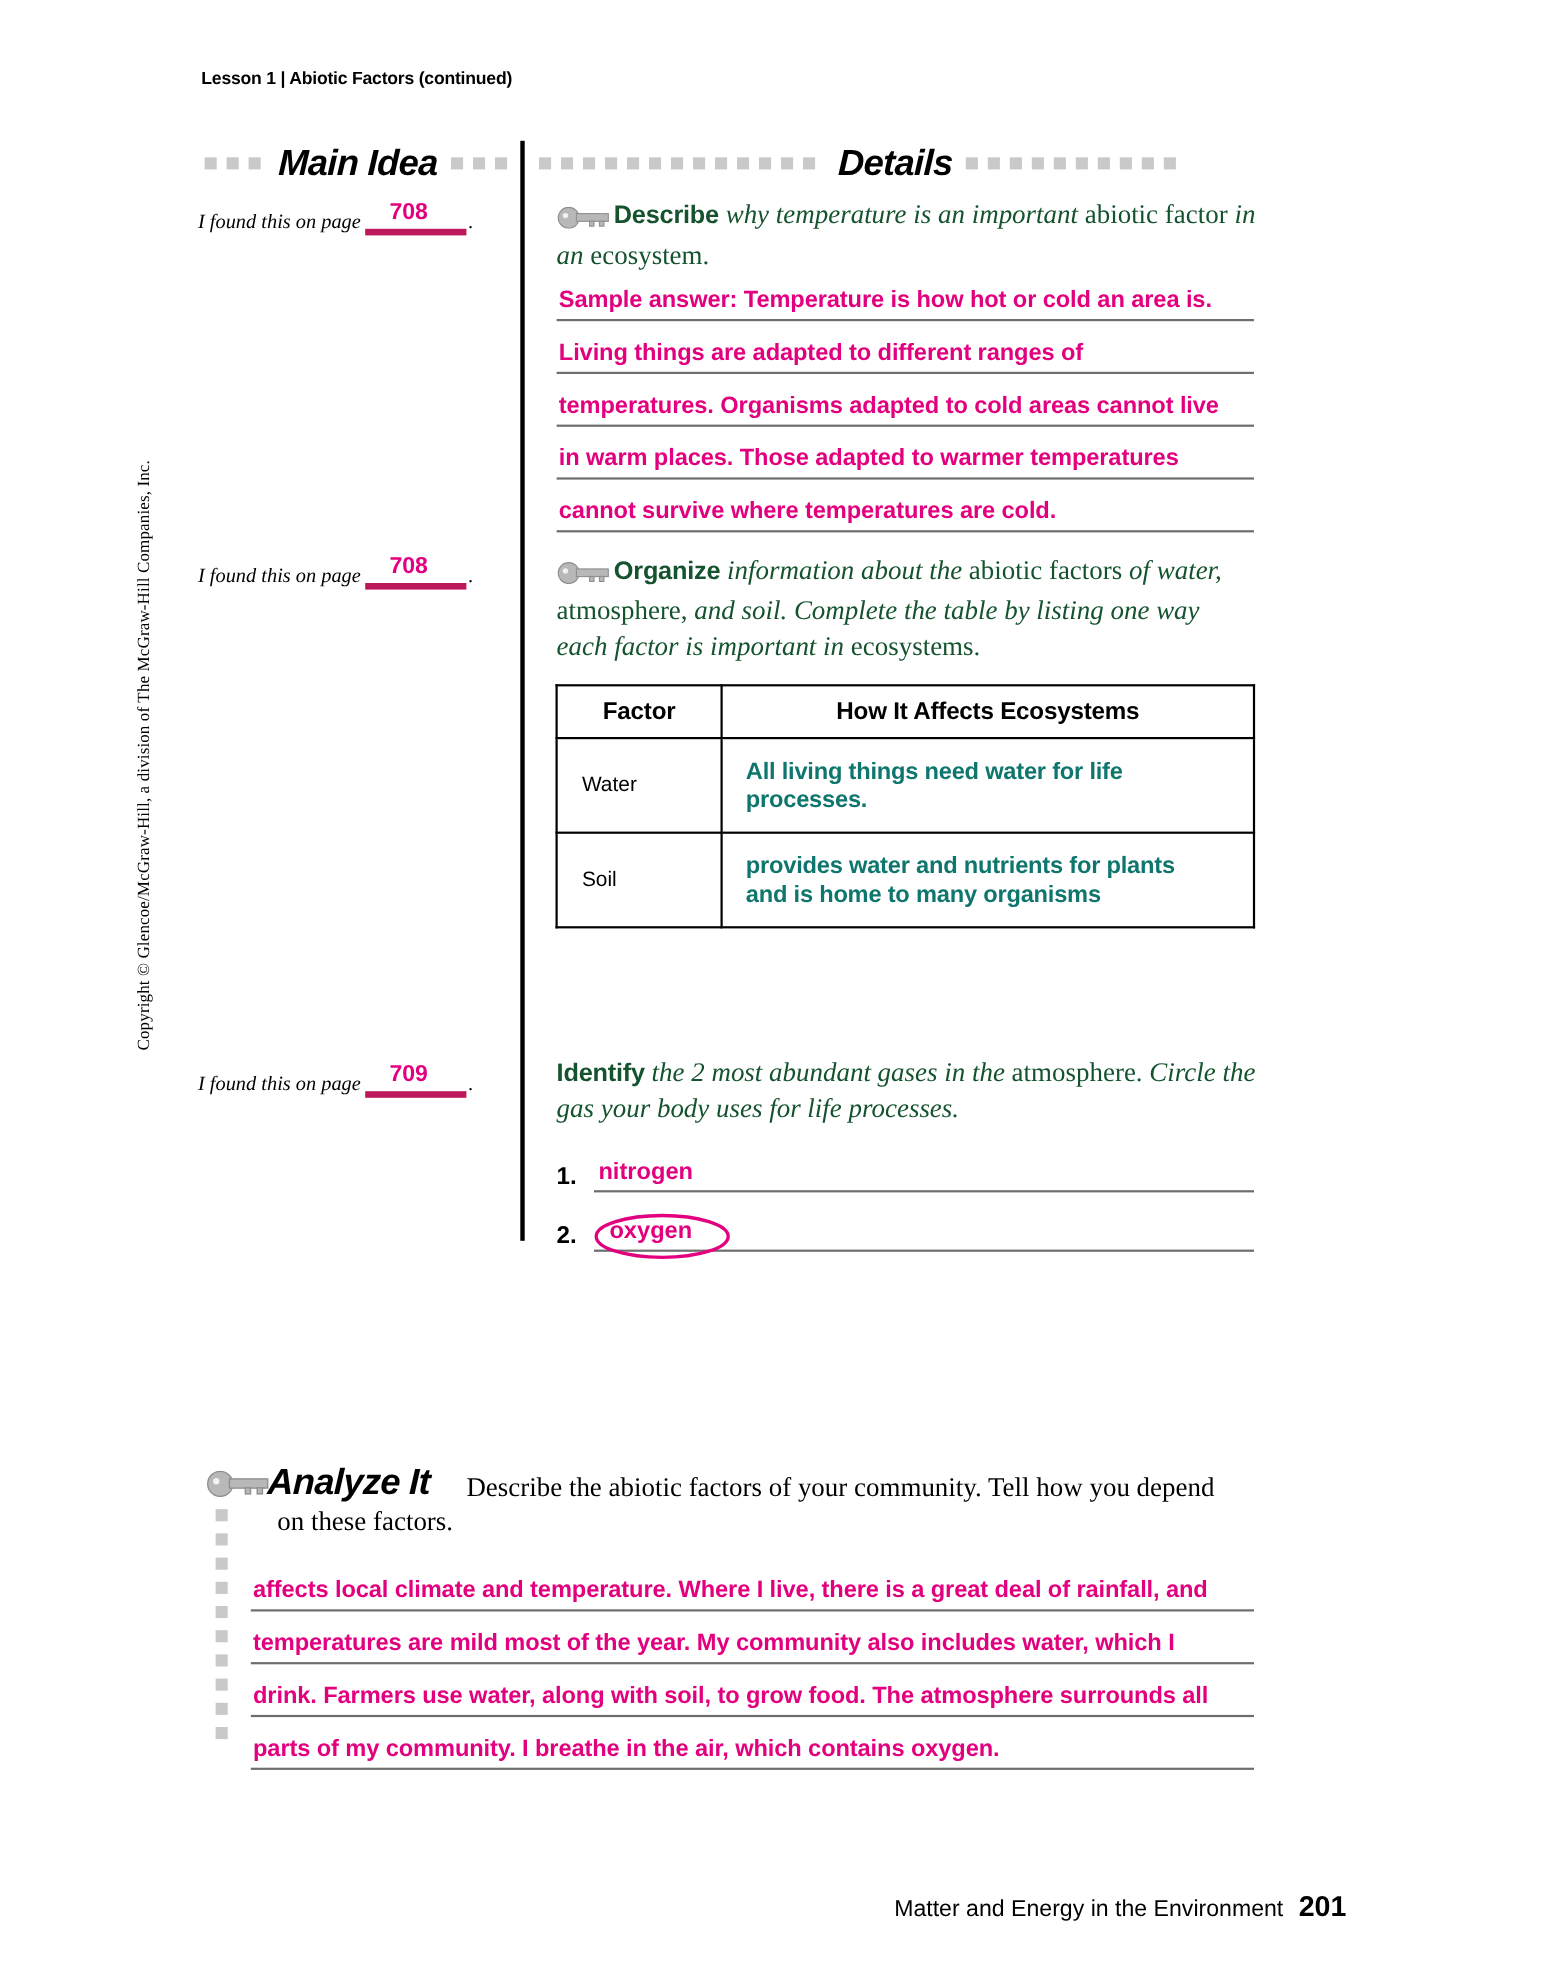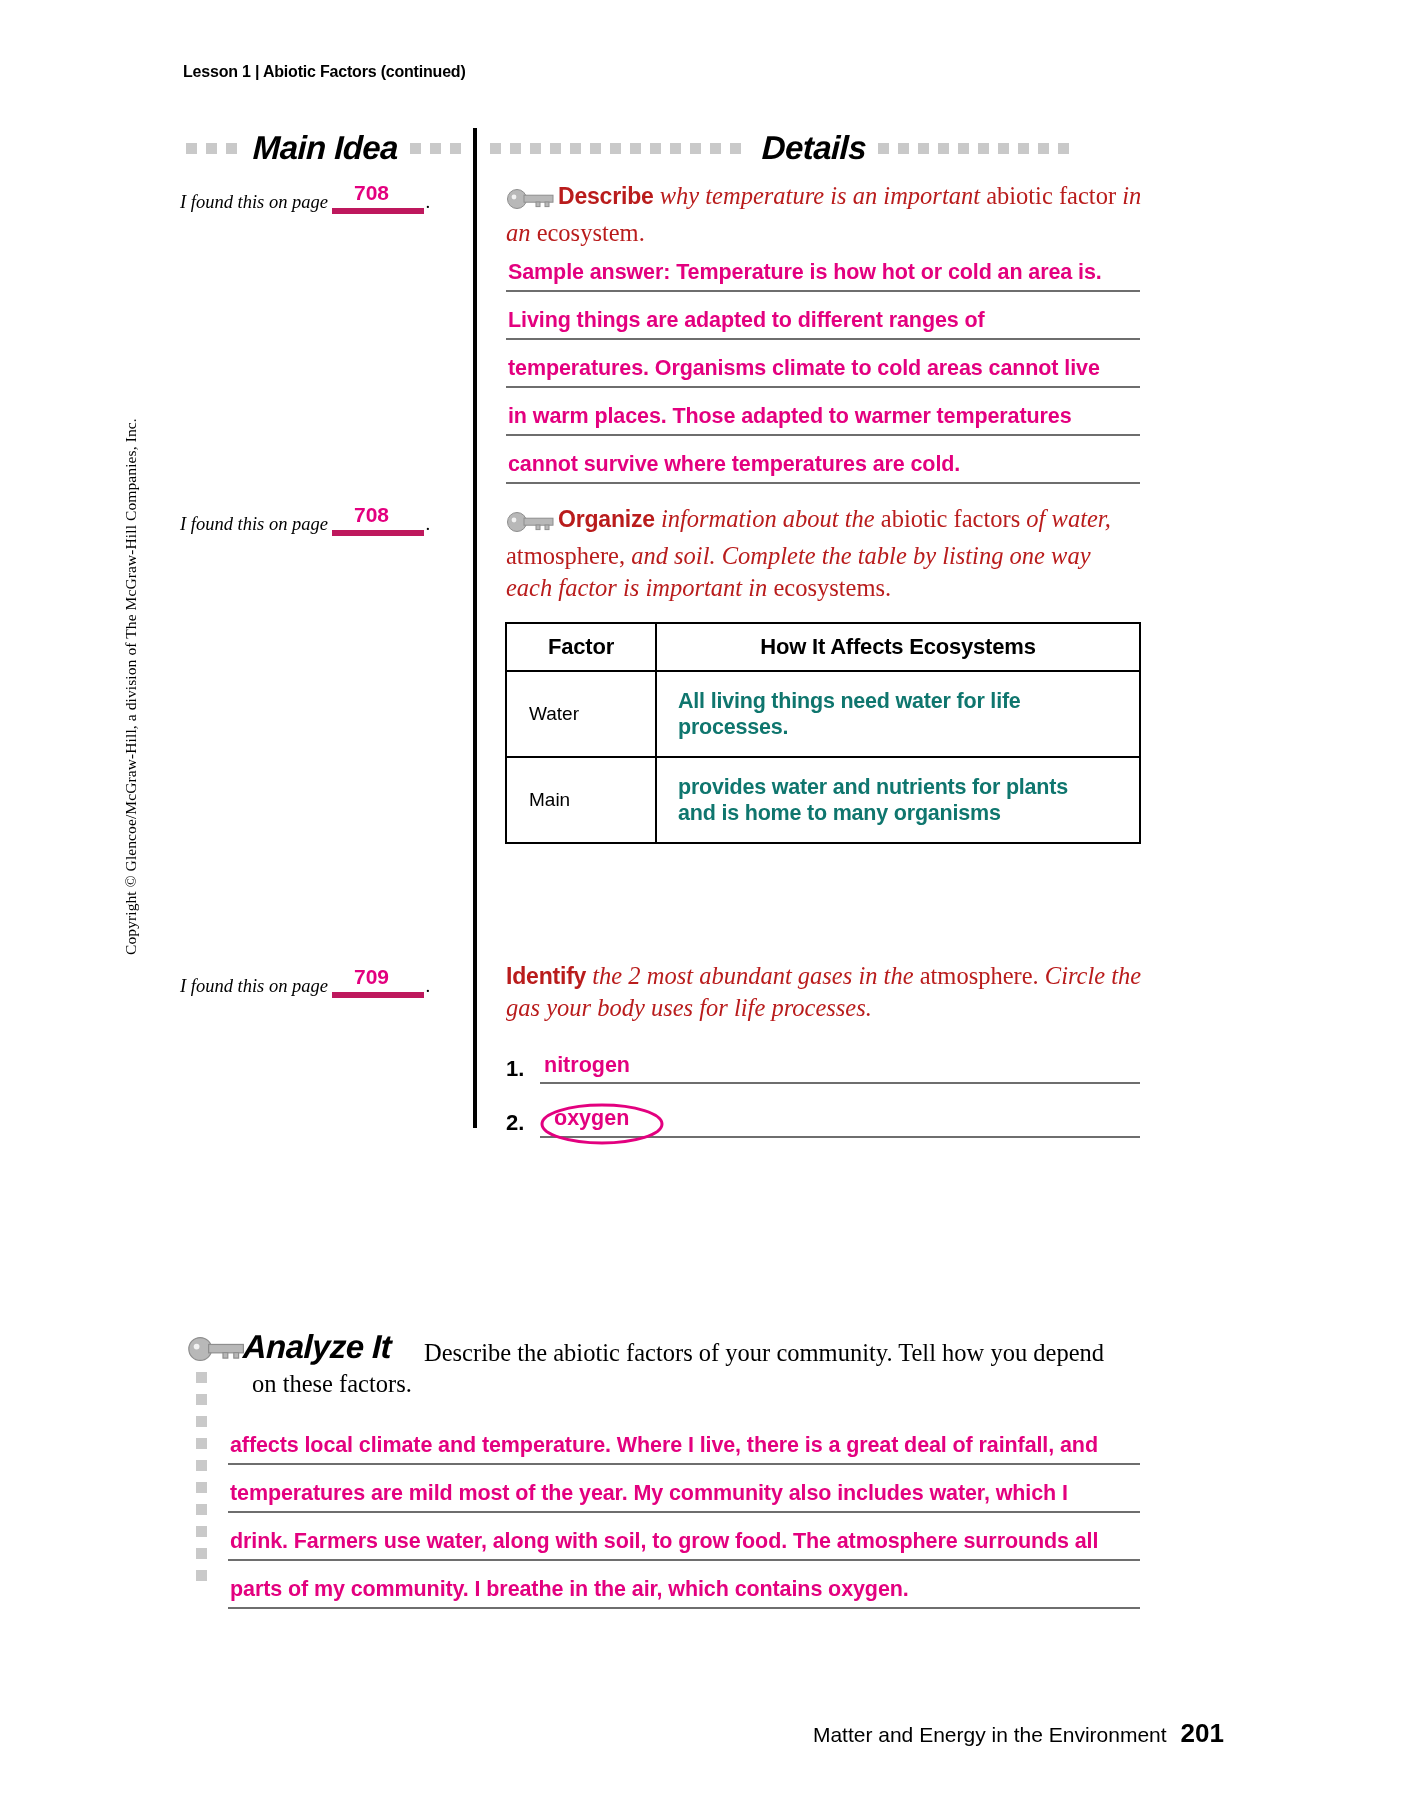--- a/index.html
+++ b/index.html
@@ -119,21 +119,21 @@
 
   
   .key-icon { display: inline-block; vertical-align: -5px; margin-right: 2px; }
 
   
   .prompt {
     position: absolute;
     font-family: "Liberation Serif", serif;
     font-size: 24.5px;
     line-height: 1.30;
-    color: #b91c1c;
+    color: #14532d;
   }
   .prompt b {
     font-family: "Liberation Sans", sans-serif;
     font-size: 23px;
     font-weight: bold;
     letter-spacing: -.2px;
   }
   .prompt i { font-style: italic; }
 
   
@@ -380,21 +380,21 @@
   </div>
 
   <div class="answer-lines" style="left:506px; top:244px; width:634px;">
     <div class="ans-line">
         <span>Sample answer: Temperature is how hot or cold an area is.</span>
       </div>
     <div class="ans-line">
         <span>Living things are adapted to different ranges of</span>
       </div>
     <div class="ans-line">
-        <span>temperatures. Organisms climate to cold areas cannot live</span>
+        <span>temperatures. Organisms adapted to cold areas cannot live</span>
       </div>
     <div class="ans-line">
         <span>in warm places. Those adapted to warmer temperatures</span>
       </div>
     <div class="ans-line">
         <span>cannot survive where temperatures are cold.</span>
       </div>
   </div>
 
   <div class="found" style="left:180px; top:508px;">
@@ -428,21 +428,21 @@
       <th>How It Affects Ecosystems</th>
     </tr>
     <tr>
       <td class="cell-factor">Water</td>
       <td class="cell-effect">
         <div>All living things need water for life</div>
         <div>processes.</div>
       </td>
     </tr>
     <tr>
-      <td class="cell-factor">Main</td>
+      <td class="cell-factor">Soil</td>
       <td class="cell-effect">
         <div>provides water and nutrients for plants</div>
         <div>and is home to many organisms</div>
       </td>
     </tr>
   </tbody>
     </table>
 
   <div class="found" style="left:180px; top:970px;">
     <span class="label">I found this on page</span>

